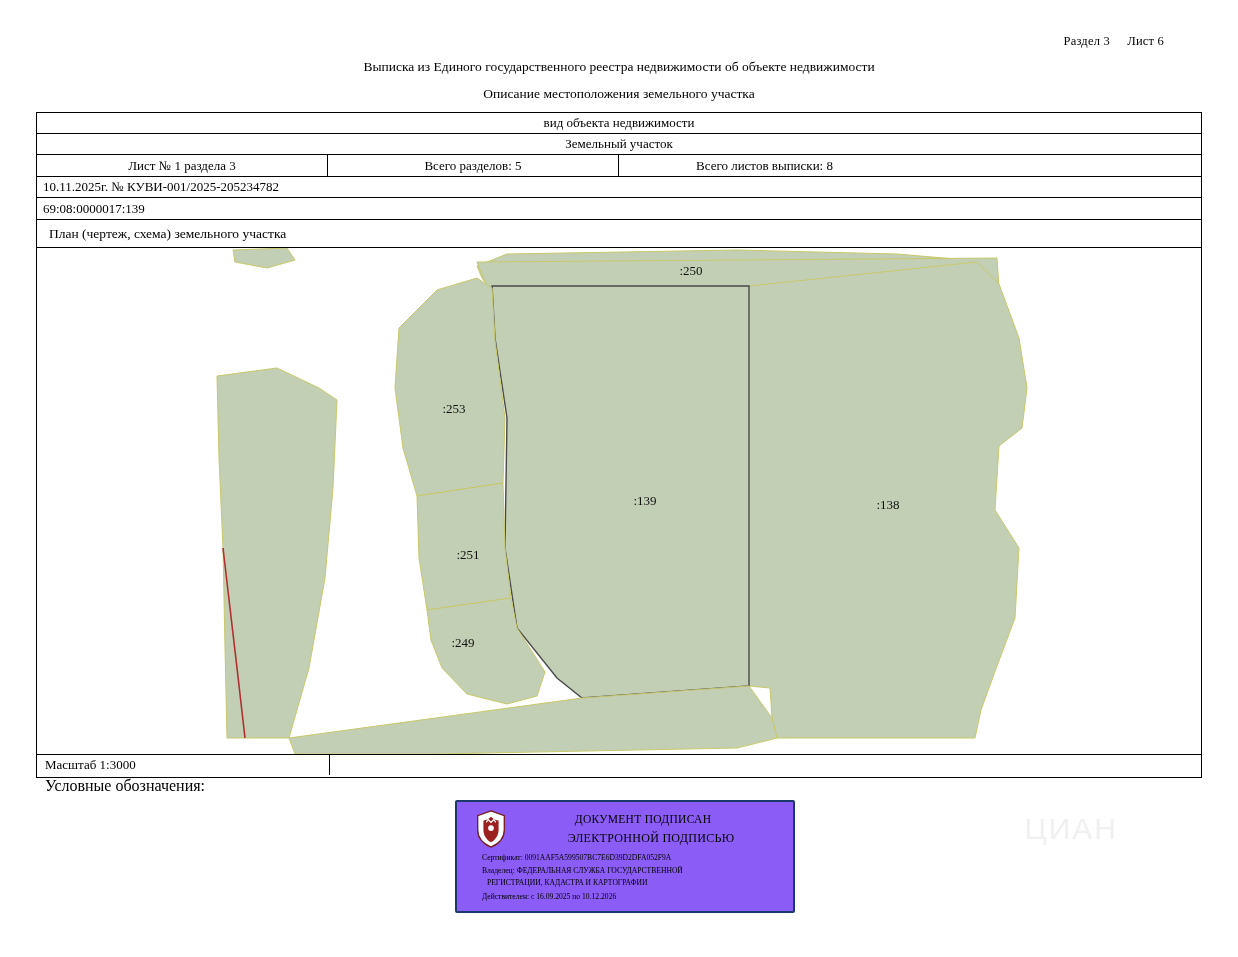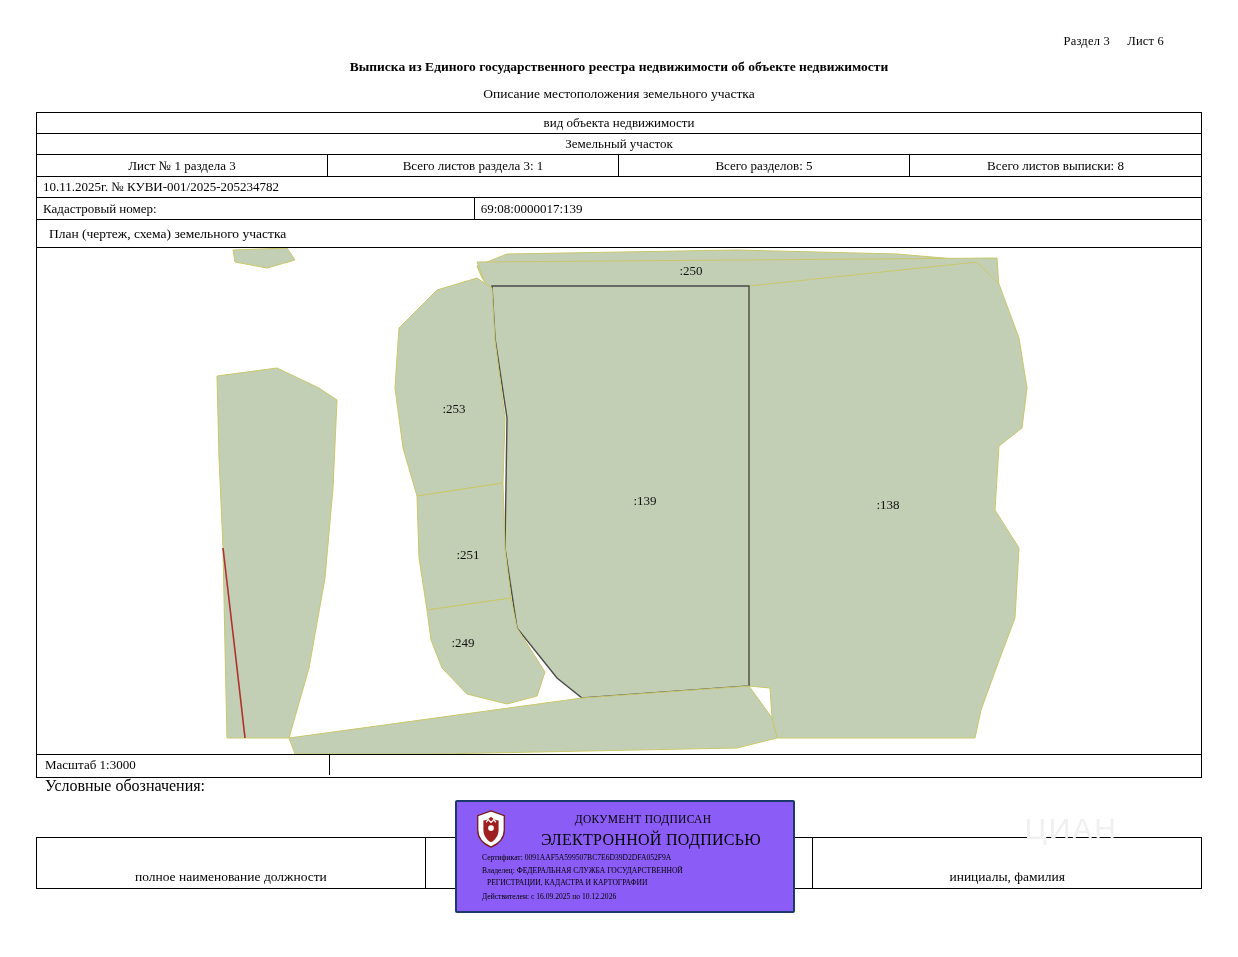--- a/index.html
+++ b/index.html
@@ -29,21 +29,20 @@
     white-space: nowrap;
   }
   .hdr-right span { margin-left: 14px; margin-top: 16px; }
   .title1 {
     position: absolute;
     top: 59px;
     left: 0;
     width: 1238px;
     text-align: center;
     font-size: 13.5px;
-    font-weight: bold;
   }
   .title2 {
     position: absolute;
     top: 86px;
     left: 0;
     width: 1238px;
     text-align: center;
     font-size: 13.5px;
   }
   .frame {
@@ -164,21 +163,21 @@
     letter-spacing: 0.3px;
     padding-left: 36px;
     box-sizing: border-box;
   }
   .sig-t2 {
     position: absolute;
     left: 0;
     top: 29px;
     width: 100%;
     text-align: center;
-    font-size: 16px;
+    font-size: 12px;
     letter-spacing: 0.3px;
     padding-left: 52px;
     box-sizing: border-box;
   }
   .sig-line {
     position: absolute;
     font-size: 7.6px;
     left: 25px;
     width: 320px;
     line-height: 11.5px;
@@ -222,31 +221,29 @@
     <div class="row r-vid">
       <div class="cell center" style="width:100%;">вид объекта недвижимости</div>
     </div>
 
     <div class="row r-obj">
       <div class="cell center" style="width:100%;">Земельный участок</div>
     </div>
 
     <div class="row r-sheets">
       <div class="cell center b-r q">Лист № 1 раздела 3</div>
-      <div class="cell center b-r q">Всего листов раздела 3: 1</div>
       <div class="cell center b-r q">Всего разделов: 5</div>
       <div class="cell center q">Всего листов выписки: 8</div>
     </div>
 
     <div class="row r-date">
       <div class="cell" style="width:100%;">10.11.2025г. № КУВИ-001/2025-205234782</div>
     </div>
 
     <div class="row r-kad">
-      <div class="cell b-r" style="width:37.6%;">Кадастровый номер:</div>
       <div class="cell" style="width:62.4%;">69:08:0000017:139</div>
     </div>
 
     <div class="row r-plan">
       <div class="cell plan-label" style="width:100%;">План (чертеж, схема) земельного участка</div>
     </div>
 
     <div class="map-wrap">
       <svg class="map-svg" width="1164" height="506" viewBox="0 0 1164 506">
         <g>
@@ -285,27 +282,20 @@
 
     <div class="footer-row">
       <div class="scale-cell">Масштаб 1:3000</div>
       <div class="uslov-cell">Условные обозначения:</div>
     </div>
 
   </div>
 
   <div class="wm">ЦИАН</div>
 
-  <div class="bottom-table">
-    <div class="bottom-inner">
-      <div class="bt-cell bt-1">полное наименование должности</div>
-      <div class="bt-cell bt-2"></div>
-      <div class="bt-cell bt-3">инициалы, фамилия</div>
-    </div>
-  </div>
 
   <div class="sig-box">
     <svg class="sig-emblem" viewBox="0 0 40 42">
       <path d="M20 2 L34 7 L34 22 C34 31 27 37 20 40 C13 37 6 31 6 22 L6 7 Z" fill="#ffffff" stroke="#7a1b1b" stroke-width="1.4"></path>
       <path d="M20 8 C17 11 14 12 12 12 L12 22 C12 28 16 33 20 35 C24 33 28 28 28 22 L28 12 C26 12 23 11 20 8 Z" fill="#9d2020"></path>
       <circle cx="20" cy="20" r="3" fill="#ffffff"></circle>
       <path d="M15 14 l2 -3 3 3 3 -3 2 3" fill="none" stroke="#ffffff" stroke-width="1.2"></path>
     </svg>
     <div class="sig-t1">ДОКУМЕНТ ПОДПИСАН</div>
     <div class="sig-t2">ЭЛЕКТРОННОЙ ПОДПИСЬЮ</div>

